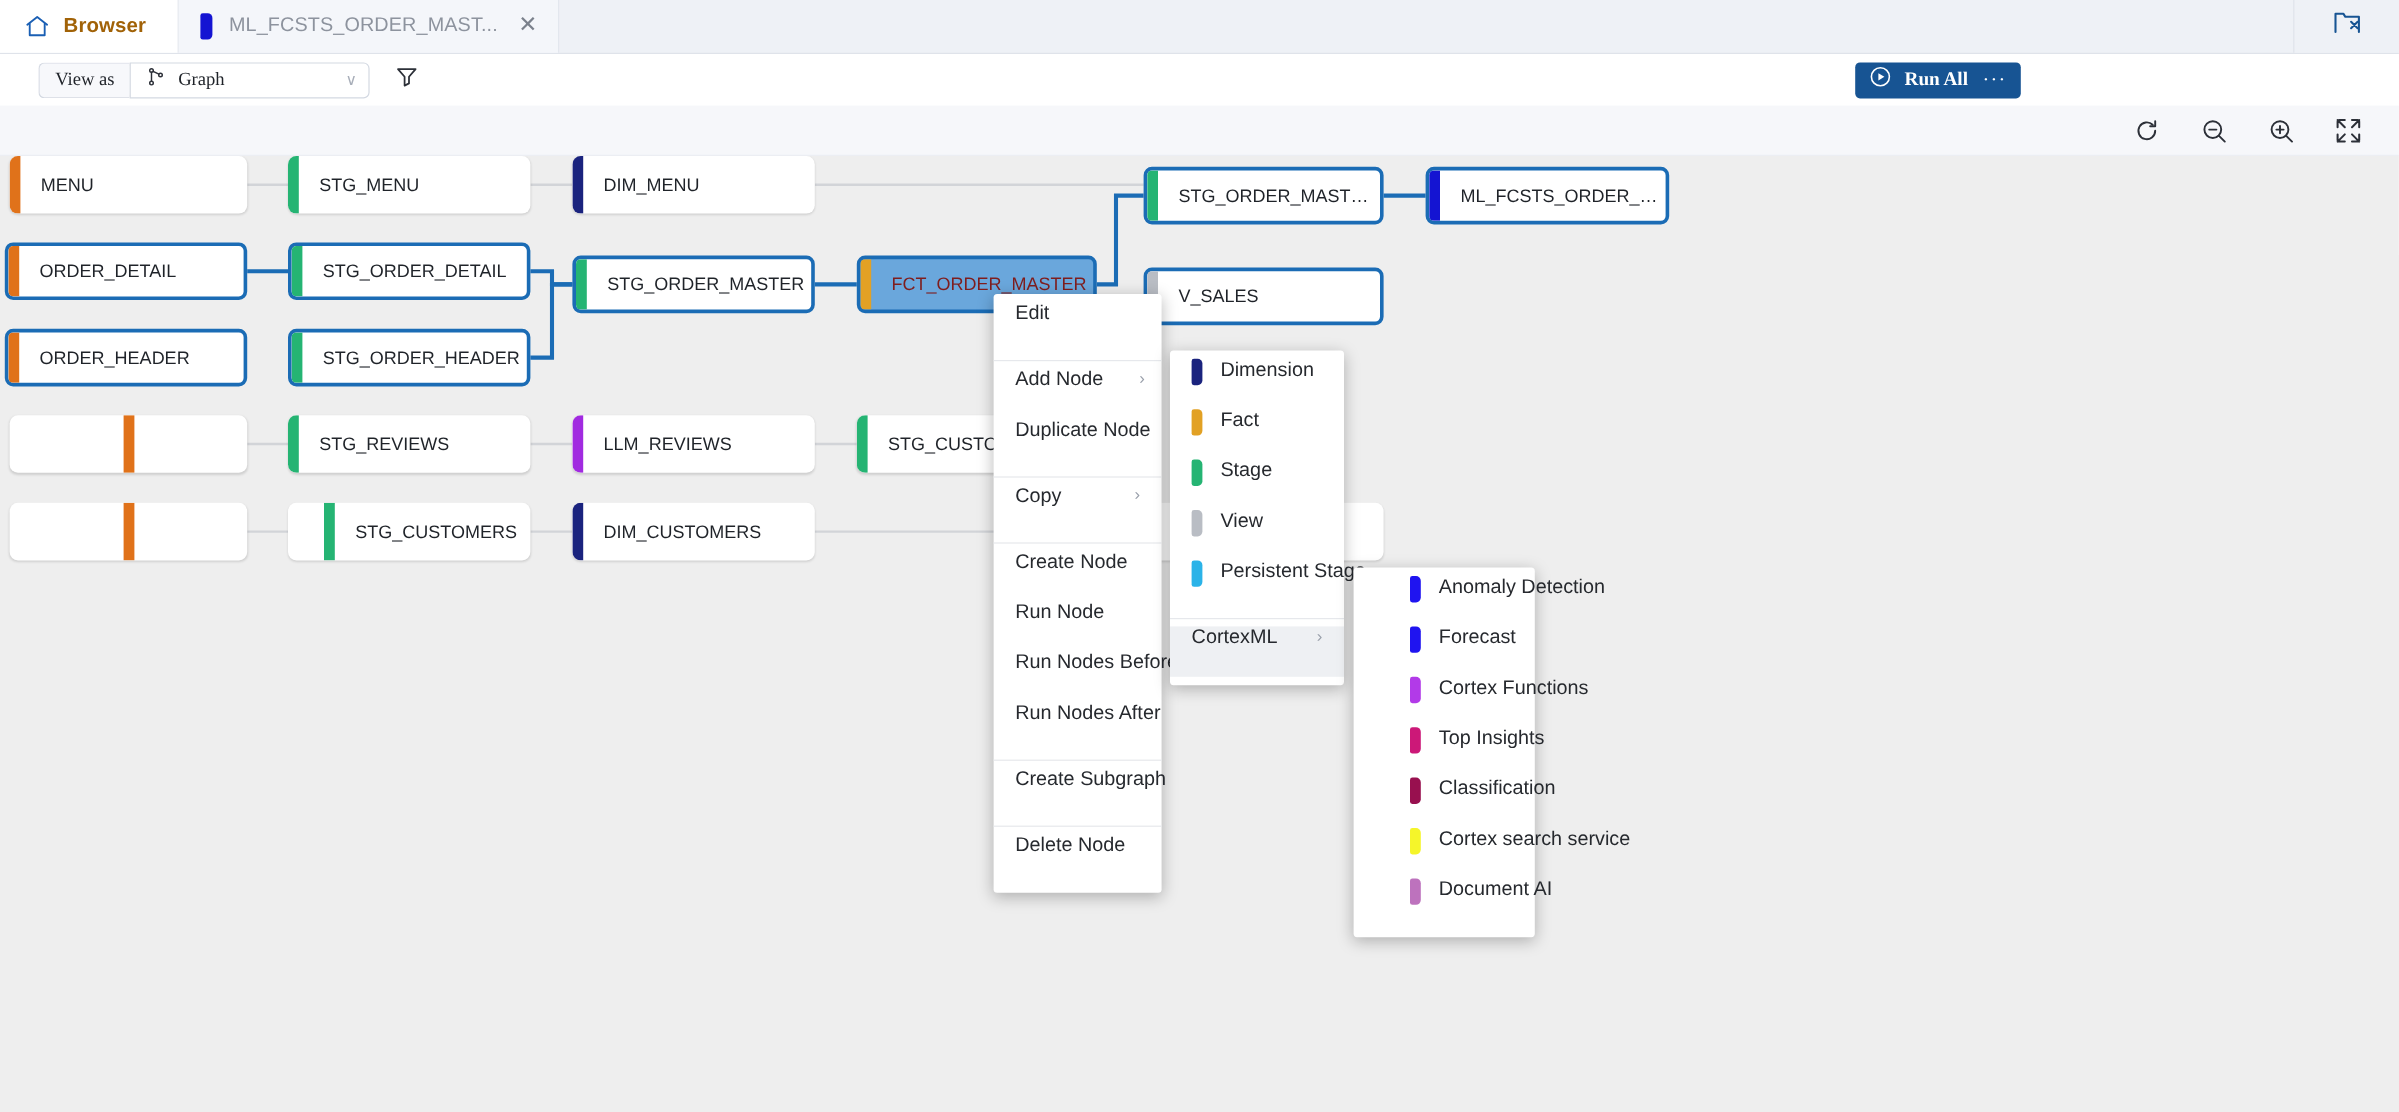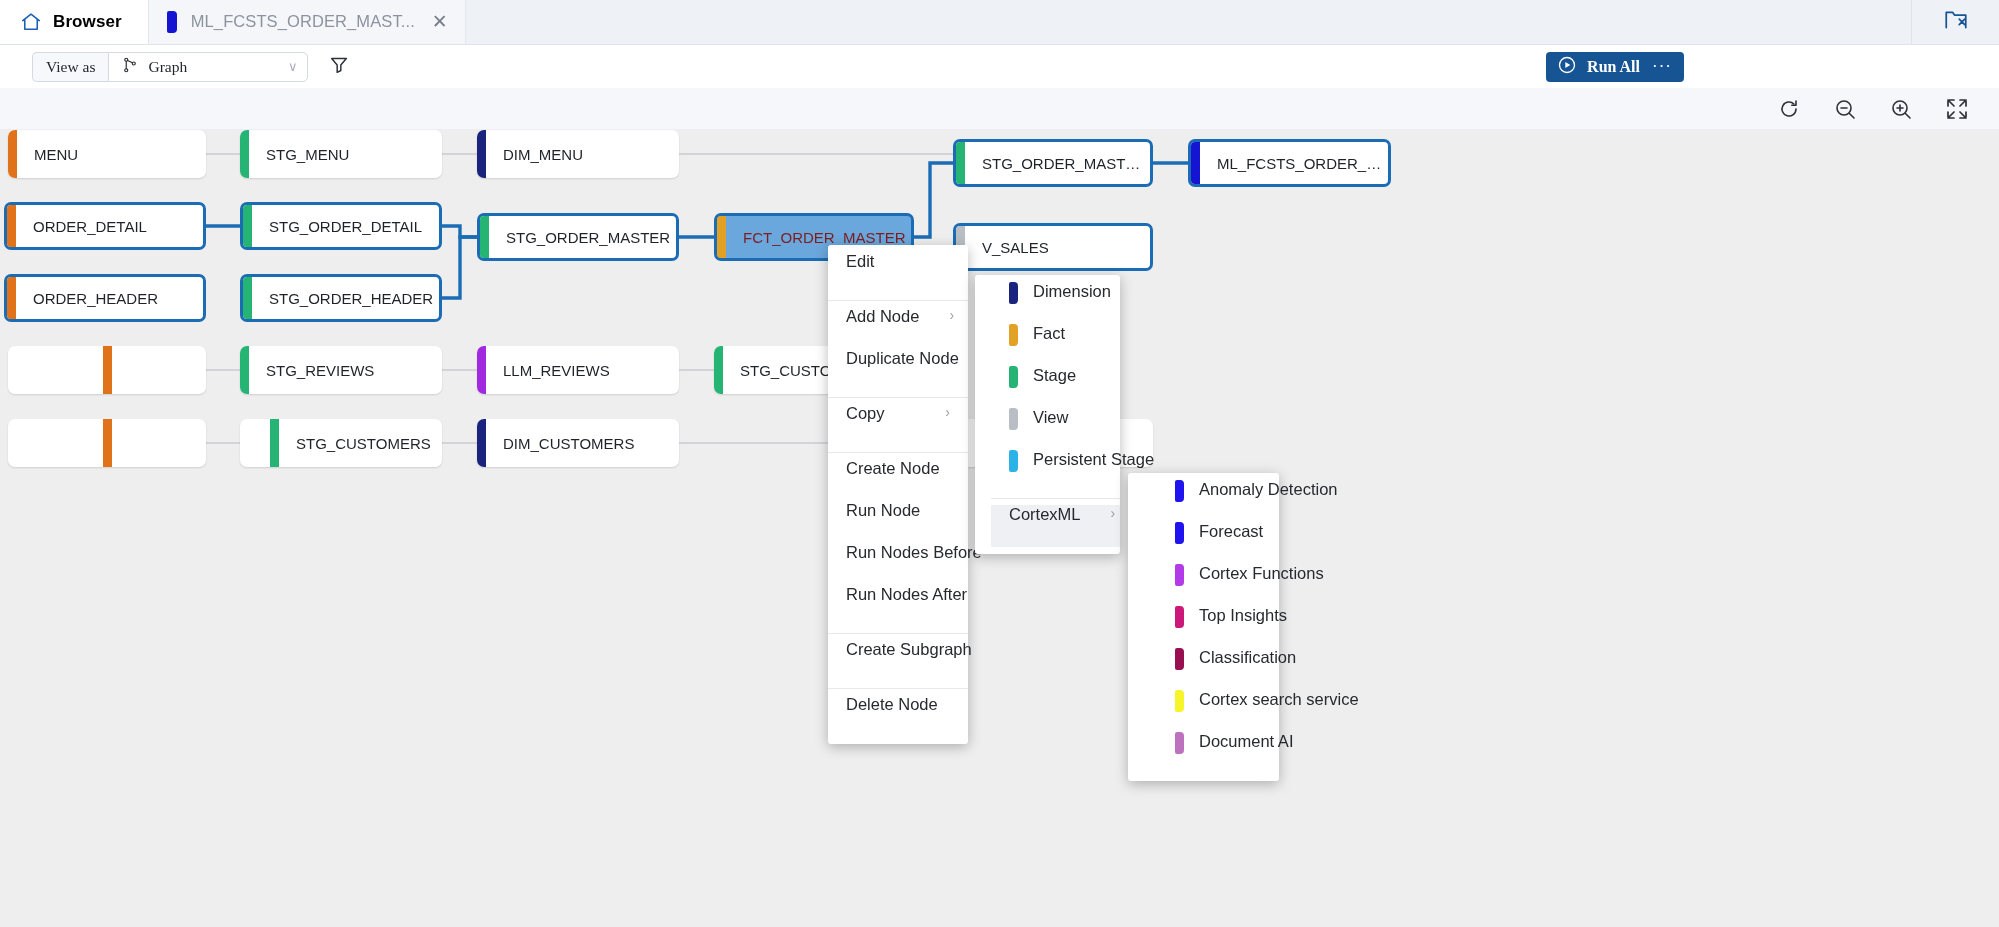--- a/index.html
+++ b/index.html
@@ -14,21 +14,21 @@
     position: absolute; top: 0; left: 0; width: 1999px; height: 45px;
     background: #eef1f6; border-bottom: 1px solid #dfe3ea;
     display: flex; align-items: flex-end;
   }
   .tab {
     height: 45px; display: flex; align-items: center; gap: 11px;
     padding: 0 22px; background: #ffffff; cursor: pointer;
     border-right: 1px solid #e3e7ee; position: relative;
   }
   .tab.browser { padding-left: 20px; padding-right: 26px; }
-  .tab-label { font-size: 17px; color: #000000; font-weight: bold; letter-spacing: .1px; }
+  .tab-label { font-size: 17px; color: #a16207; font-weight: bold; letter-spacing: .1px; }
   .tab.doc { background: #f4f6fa; padding-left: 18px; padding-right: 14px; gap: 14px; min-width: 262px; }
   .tab.doc .tab-label { color: #8d939e; font-weight: normal; font-size: 16.5px; }
   .node-chip {
     width: 10px; height: 22px; background: #1414d2; border-radius: 2px 4px 4px 2px; flex: 0 0 auto;
   }
   .tab-close {
     margin-left: auto; color: #7b818c; font-size: 19px; line-height: 1;
     width: 22px; height: 22px; display: flex; align-items: center; justify-content: center; cursor: pointer;
   }
   .home-ico { width: 22px; height: 22px; display: block; }
@@ -345,21 +345,21 @@
     <div class="msep"></div>
     <div class="mi">
       <span>Create Subgraph</span>
     </div>
     <div class="msep"></div>
     <div class="mi">
       <span>Delete Node</span>
     </div>
   </div>
 
-<div class="menu" id="sub-menu" style="left:975px; top:275px; width:145px;padding-left:16px;">
+<div class="menu" id="sub-menu" style="left:975px; top:292px; width:145px;">
     <div class="mi">
       <span class="swatch" style="background: rgb(26, 35, 126);"></span>
       <span>Dimension</span>
     </div>
     <div class="mi">
       <span class="swatch" style="background: rgb(226, 161, 36);"></span>
       <span>Fact</span>
     </div>
     <div class="mi">
       <span class="swatch" style="background: rgb(37, 180, 115);"></span>

